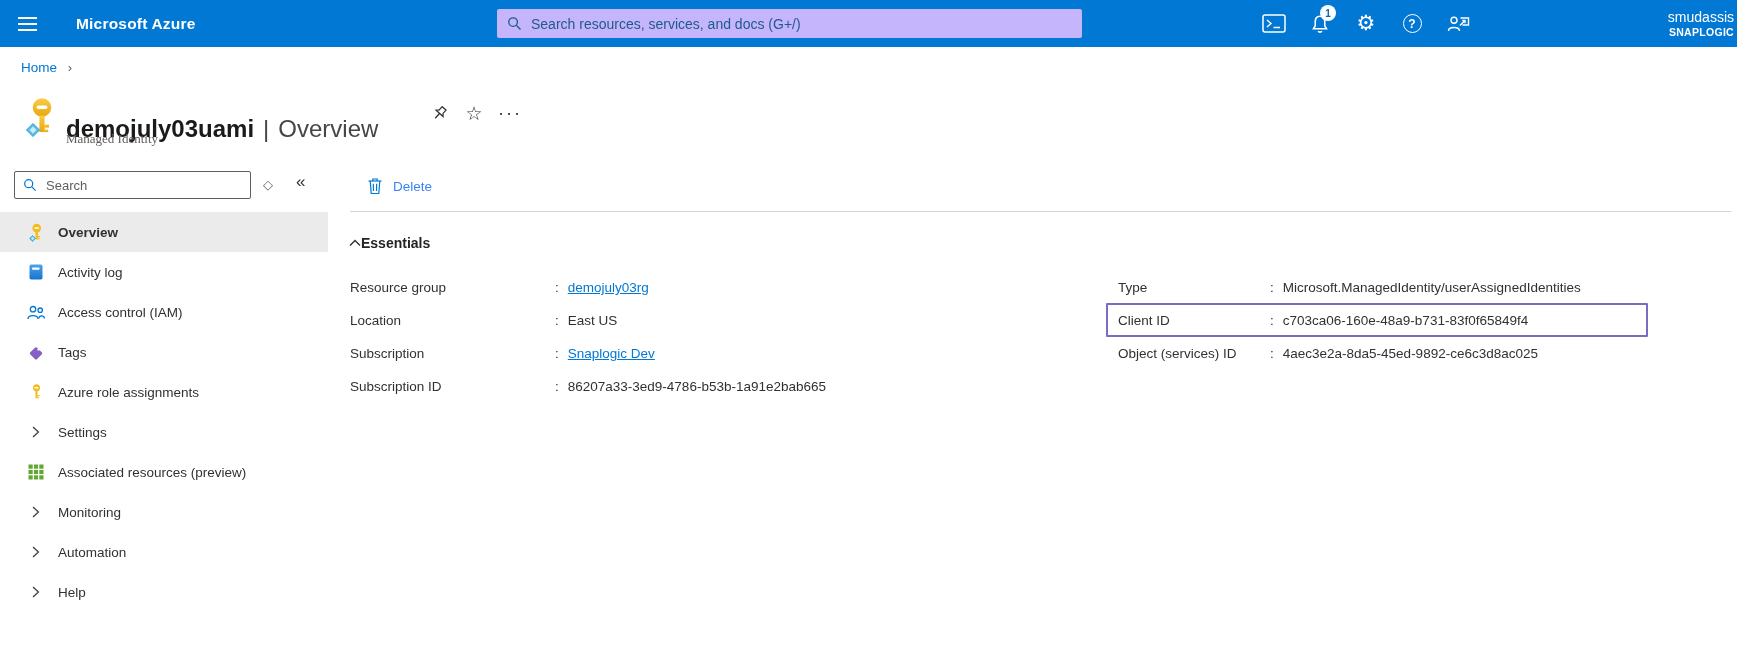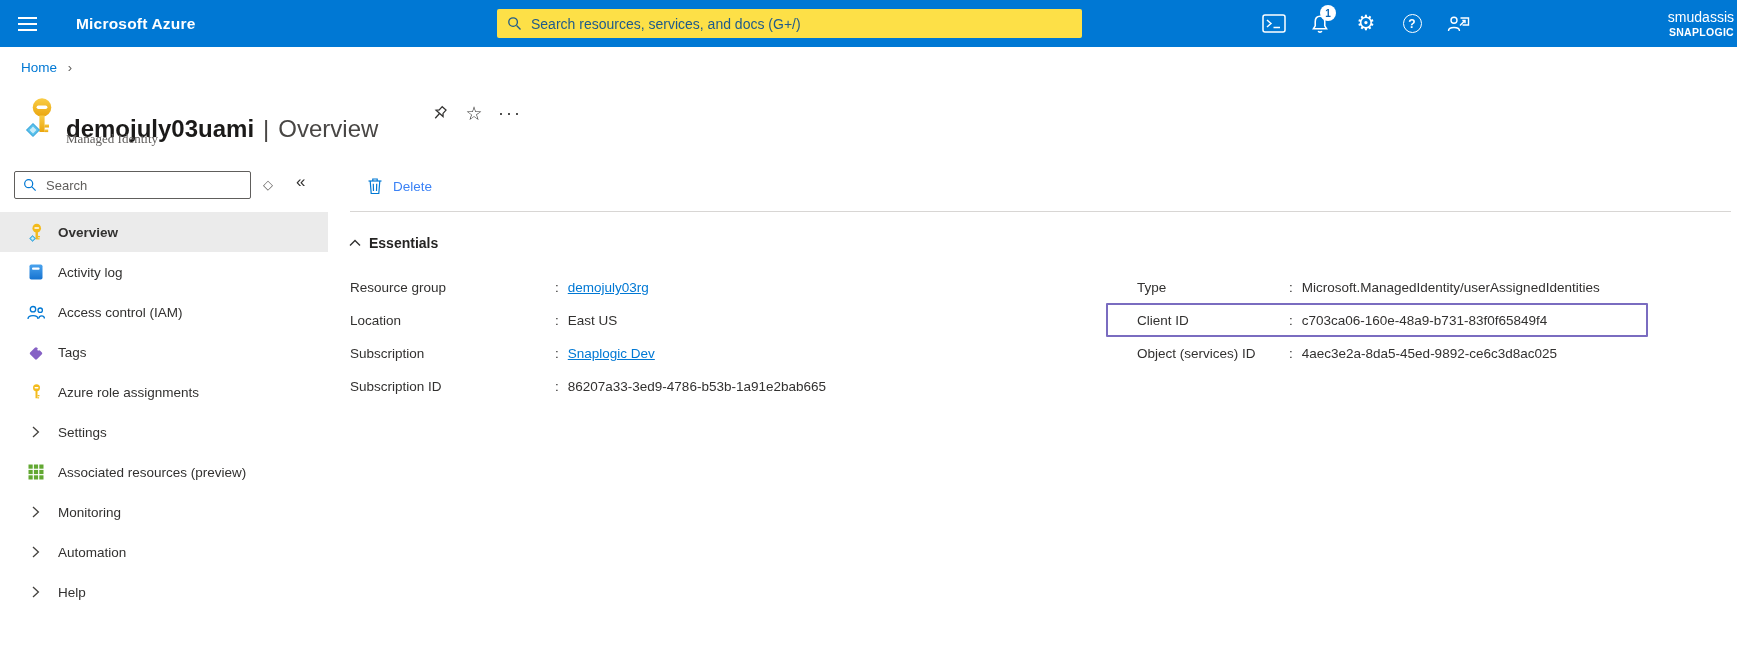--- a/index.html
+++ b/index.html
@@ -6,21 +6,21 @@
   html,body { margin:0; padding:0; }
   body {
     width:1737px; height:667px; position:relative; overflow:hidden;
     background:#ffffff; color:#323130;
     font-family:"Liberation Sans", sans-serif; font-size:13px;
   }
   
   .topbar { position:absolute; top:0; left:0; width:1737px; height:47px; background:#0078d4; display:flex; align-items:center; z-index:10; }
   .hamburger { width:54px; height:47px; display:flex; align-items:center; justify-content:center; cursor:pointer; }
   .brand { color:#fff; font-weight:bold; font-size:15.5px; margin-left:22px; letter-spacing:.2px; cursor:pointer; }
-  .global-search { position:absolute; left:497px; top:9px; width:585px; height:29px; background:#fde047; border-radius:2px; display:flex; align-items:center; padding:0 10px; gap:9px; color:#1e5a8c; font-size:14px; cursor:text; }
+  .global-search { position:absolute; left:497px; top:9px; width:585px; height:29px; background:#c4b5fd; border-radius:2px; display:flex; align-items:center; padding:0 10px; gap:9px; color:#1e5a8c; font-size:14px; cursor:text; }
   .topbar-right { position:absolute; right:2px; top:0; height:47px; display:flex; align-items:center; }
   .tb-icon { width:46px; height:47px; display:flex; align-items:center; justify-content:center; color:#fff; position:relative; cursor:pointer; }
   .gear-glyph { font-family:"DejaVu Sans", sans-serif; font-size:21px; line-height:1; }
   .badge { position:absolute; top:5px; right:7px; min-width:16px; height:16px; border-radius:50%; background:#fff; color:#0a66b5; font-size:10px; font-weight:bold; display:flex; align-items:center; justify-content:center; }
   .help-circle { width:19px; height:19px; border:1.6px solid #fff; border-radius:50%; display:flex; align-items:center; justify-content:center; font-size:12px; font-weight:bold; color:#fff; }
   .user-block { margin-left:150px; width:104px; text-align:right; color:#fff; line-height:1.15; padding-right:1px; cursor:pointer; }
   .user-name { font-size:14px; }
   .user-org { font-size:10.5px; font-weight:bold; letter-spacing:.3px; }
   
   .breadcrumb { position:absolute; top:60px; left:21px; font-size:13.5px; }
@@ -44,27 +44,27 @@
   .side-diamond { position:absolute; left:263px; top:177px; font-size:13px; color:#605e5c; cursor:pointer; }
   .side-collapse { position:absolute; left:296px; top:172px; font-size:17px; color:#323130; cursor:pointer; }
   .side-nav { position:absolute; left:0; top:212px; width:328px; }
   .nav-item { height:40px; display:flex; align-items:center; padding-left:27px; gap:13px; font-size:13.5px; color:#323130; cursor:pointer; }
   .nav-item.selected { background:#ebebeb; font-weight:bold; }
   .icon-slot { width:18px; height:19px; display:flex; align-items:center; justify-content:center; flex:none; }
   .grp-chevron { color:#44423f; }
   
   .toolbar-delete { position:absolute; left:367px; top:173px; height:26px; display:flex; align-items:center; gap:10px; font-size:13.5px; color:#3b82f6; cursor:pointer; }
   .content-divider { position:absolute; left:350px; right:6px; top:211px; height:1px; background:#d8d6d4; }
-  .ess-header { position:absolute; left:349px; top:235px; display:flex; align-items:center; gap:8px; font-size:14px; font-weight:bold; color:#252423; cursor:pointer; }
+  .ess-header { position:absolute; left:349px; top:235px; display:flex; align-items:center; gap:0; font-size:14px; font-weight:bold; color:#252423; cursor:pointer; }
   .ess-col { position:absolute; top:271px; }
   .ess-left { left:350px; width:740px; }
   .ess-right { left:1118px; width:562px; }
   .ess-row { height:33px; display:flex; align-items:center; font-size:13.5px; position:relative; }
   .ess-label { width:205px; flex:none; color:#323130; }
-  .ess-right .ess-label { width:152px;margin-left:19px; }
+  .ess-right .ess-label { width:152px; }
   .ess-colon { margin-right:9px; }
   .ess-value { color:#323130; white-space:nowrap; }
   a.ess-link { color:#0078d4; text-decoration:underline; cursor:pointer; white-space:nowrap; }
   .hl-box { position:absolute; left:-12px; top:-1px; width:542px; height:34px; border:2px solid #7a6cc0; border-radius:1px; pointer-events:none; }
 </style>
 </head>
 <body>
 
 <header class="topbar">
   <div class="hamburger">

